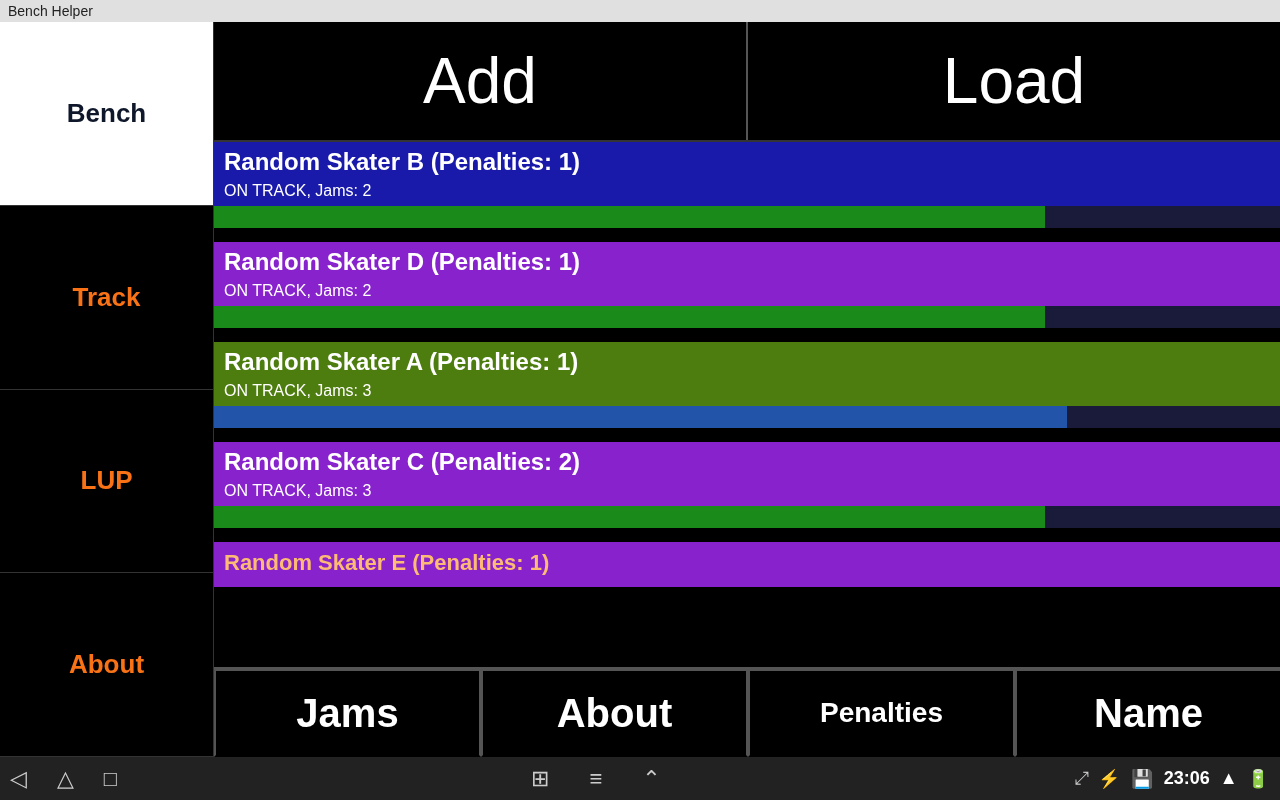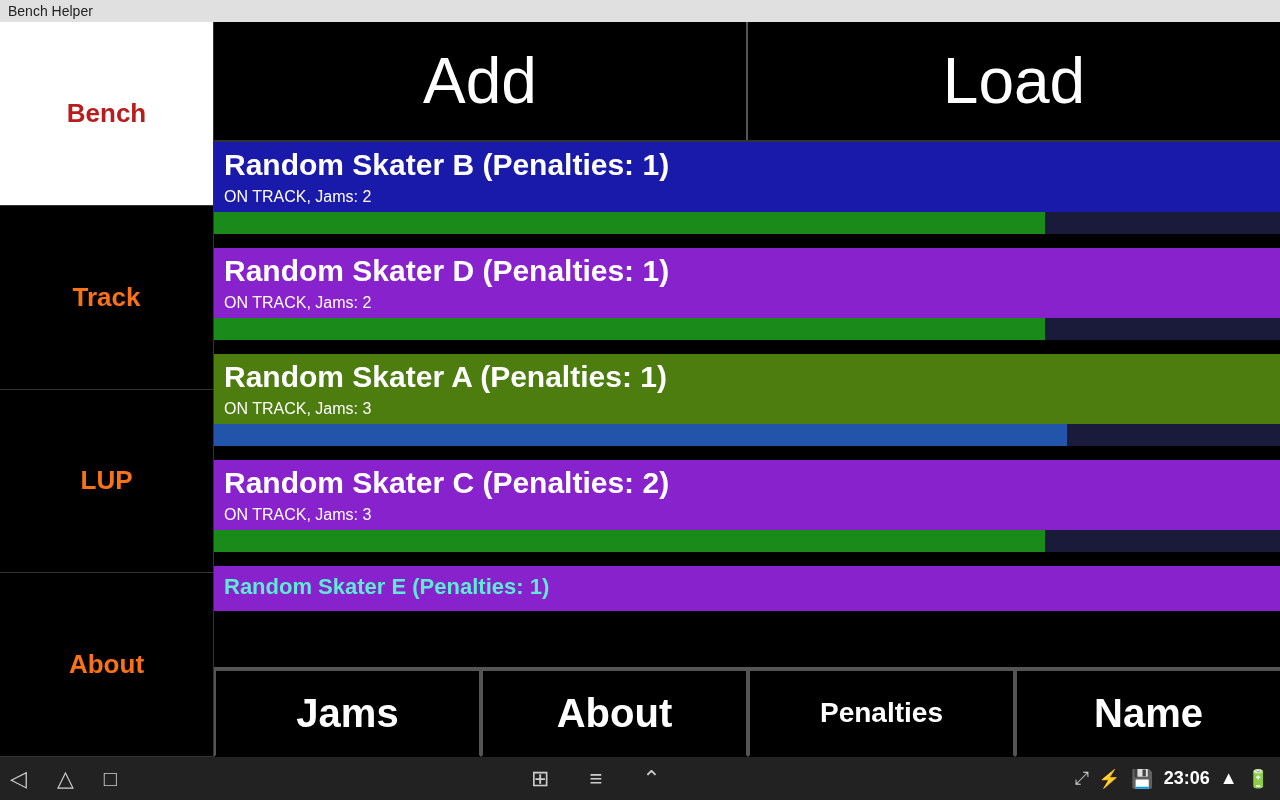--- a/index.html
+++ b/index.html
@@ -48,21 +48,21 @@
       justify-content: center;
       color: #f97316;
       font-size: 26px;
       font-weight: bold;
       border-bottom: 1px solid #333;
       cursor: pointer;
     }
 
     .sidebar-item.bench {
       background: #fff;
-      color: #b91c1c;
+      color: #0f172a;
     }
 
     
     #content-area {
       flex: 1;
       display: flex;
       flex-direction: column;
       background: #000;
     }
 
@@ -99,21 +99,21 @@
     }
 
     .skater-entry {
       display: flex;
       flex-direction: column;
       margin-bottom: 2px;
     }
 
     .skater-header {
       padding: 6px 10px 4px 10px;
-      font-size: 30px;
+      font-size: 24px;
       font-weight: bold;
       color: #fff;
     }
 
     .skater-status {
       padding: 2px 10px 6px 10px;
       font-size: 16px;
       color: #fff;
     }
 
@@ -237,21 +237,21 @@
       color: #ffcc00;
       font-size: 18px;
     }
 
     
     .skater-partial {
       background: #8822cc;
       padding: 8px 10px 4px 10px;
       font-size: 22px;
       font-weight: bold;
-      color: #5eead4;
+      color: #fdba74;
       height: 45px;
       overflow: hidden;
     }
   </style>
 </head>
 <body>
 
 <div id="title-bar">
   <span>Bench Helper</span>
 </div>

